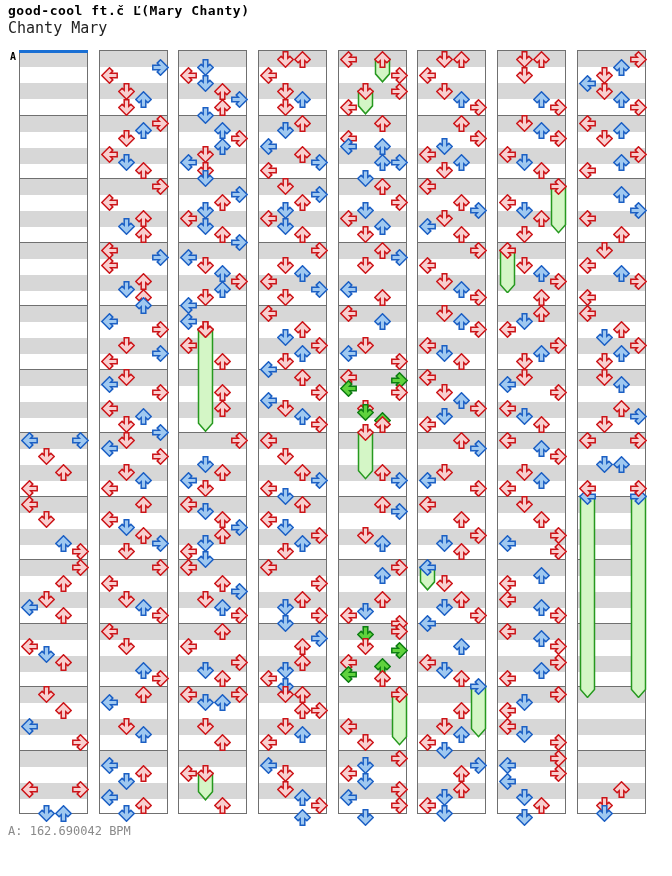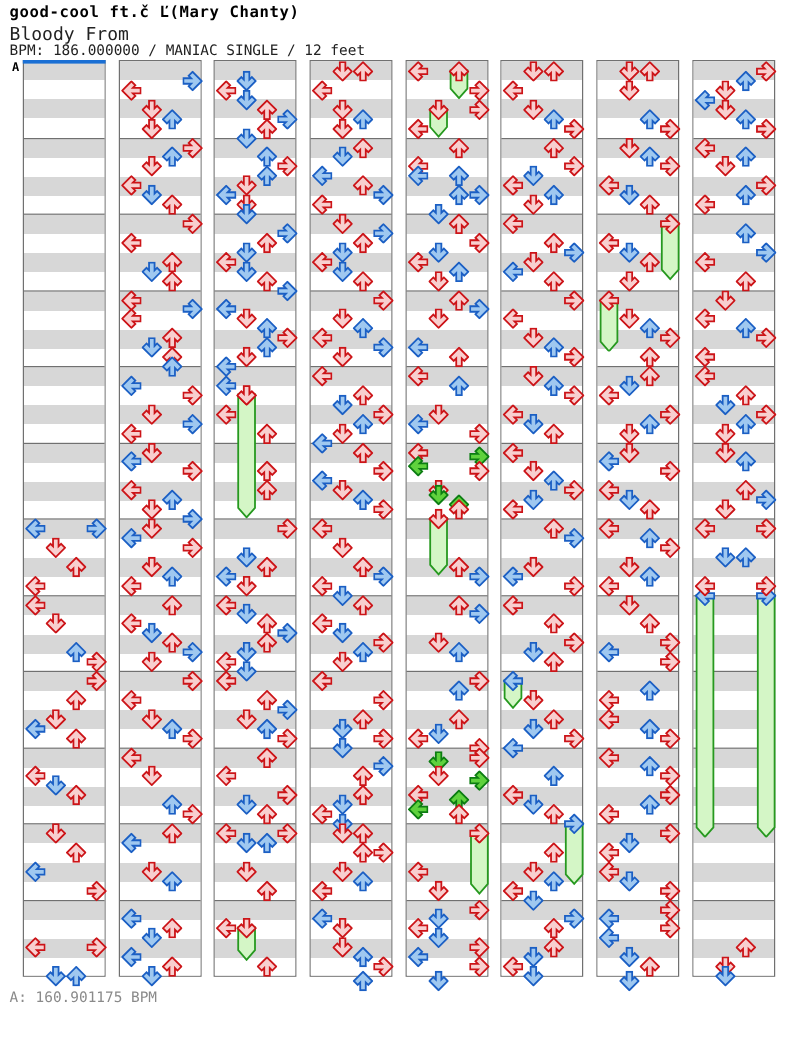--- a/index.html
+++ b/index.html
@@ -17,22 +17,21 @@
   .secline{position:absolute;left:-1px;right:-1px;top:-1px;height:3px;}
   .seclabel{position:absolute;font-size:10px;color:#000;font-weight:bold;}
   .footer1{position:absolute;left:8px;top:824px;font-size:12px;color:#8a8a8a;white-space:pre;}
   .footer2{position:absolute;left:8px;top:841px;font-size:12px;color:#111;white-space:pre;}
 </style>
 </head>
 <body>
 
 <div class="screen">
   <div class="artist">good-cool ft.č Ľ(Mary Chanty)</div>
-  <div class="songtitle">Bloody From</div>
-  <div class="meta">BPM: 186.000000 / MANIAC SINGLE / 12 feet</div>
+  <div class="songtitle">Chanty Mary</div>
   <div class="chart" id="chart">
       <div class="col" style="left: 19px; width: 69px; height: 764px;">
         <div class="measure" style="height: 63.5px; background: linear-gradient(rgb(215, 215, 215) 0px, rgb(215, 215, 215) 15.87px, rgb(255, 255, 255) 15.87px, rgb(255, 255, 255) 31.75px, rgb(215, 215, 215) 31.75px, rgb(215, 215, 215) 47.62px, rgb(255, 255, 255) 47.62px, rgb(255, 255, 255) 63.5px);"></div>
         <div class="measure" style="height: 63.5px; background: linear-gradient(rgb(215, 215, 215) 0px, rgb(215, 215, 215) 15.87px, rgb(255, 255, 255) 15.87px, rgb(255, 255, 255) 31.75px, rgb(215, 215, 215) 31.75px, rgb(215, 215, 215) 47.62px, rgb(255, 255, 255) 47.62px, rgb(255, 255, 255) 63.5px);"></div>
         <div class="measure" style="height: 63.5px; background: linear-gradient(rgb(215, 215, 215) 0px, rgb(215, 215, 215) 15.87px, rgb(255, 255, 255) 15.87px, rgb(255, 255, 255) 31.75px, rgb(215, 215, 215) 31.75px, rgb(215, 215, 215) 47.62px, rgb(255, 255, 255) 47.62px, rgb(255, 255, 255) 63.5px);"></div>
         <div class="measure" style="height: 63.5px; background: linear-gradient(rgb(215, 215, 215) 0px, rgb(215, 215, 215) 15.87px, rgb(255, 255, 255) 15.87px, rgb(255, 255, 255) 31.75px, rgb(215, 215, 215) 31.75px, rgb(215, 215, 215) 47.62px, rgb(255, 255, 255) 47.62px, rgb(255, 255, 255) 63.5px);"></div>
         <div class="measure" style="height: 63.5px; background: linear-gradient(rgb(215, 215, 215) 0px, rgb(215, 215, 215) 15.87px, rgb(255, 255, 255) 15.87px, rgb(255, 255, 255) 31.75px, rgb(215, 215, 215) 31.75px, rgb(215, 215, 215) 47.62px, rgb(255, 255, 255) 47.62px, rgb(255, 255, 255) 63.5px);"></div>
         <div class="measure" style="height: 63.5px; background: linear-gradient(rgb(215, 215, 215) 0px, rgb(215, 215, 215) 15.87px, rgb(255, 255, 255) 15.87px, rgb(255, 255, 255) 31.75px, rgb(215, 215, 215) 31.75px, rgb(215, 215, 215) 47.62px, rgb(255, 255, 255) 47.62px, rgb(255, 255, 255) 63.5px);"></div>
         <div class="measure" style="height: 63.5px; background: linear-gradient(rgb(215, 215, 215) 0px, rgb(215, 215, 215) 15.87px, rgb(255, 255, 255) 15.87px, rgb(255, 255, 255) 31.75px, rgb(215, 215, 215) 31.75px, rgb(215, 215, 215) 47.62px, rgb(255, 255, 255) 47.62px, rgb(255, 255, 255) 63.5px);"></div>
         <div class="measure" style="height: 63.5px; background: linear-gradient(rgb(215, 215, 215) 0px, rgb(215, 215, 215) 15.87px, rgb(255, 255, 255) 15.87px, rgb(255, 255, 255) 31.75px, rgb(215, 215, 215) 31.75px, rgb(215, 215, 215) 47.62px, rgb(255, 255, 255) 47.62px, rgb(255, 255, 255) 63.5px);"></div>
@@ -2581,14 +2580,14 @@
           </svg>
         </div>
         <div class="arrow" style="left: 18px; top: 754.062px;">
           <svg viewBox="0 0 17 17" width="17" height="17" style="transform: rotate(180deg); display: block;">
             <path d="M8.5 0.8 L16.2 8.5 L12.9 11.8 L10.8 9.7 L10.8 16.2 L6.2 16.2 L6.2 9.7 L4.1 11.8 L0.8 8.5 Z" fill="#9fc8f0" stroke="#1b5fc4" stroke-width="1.5" stroke-linejoin="miter"></path>
           </svg>
         </div>
       </div>
       <div class="seclabel" style="left: 10px; top: 1px;">A</div>
     </div>
-  <div class="footer1">A: 160.901175 BPM</div>
+  <div class="footer1">A: 162.690042 BPM</div>
 </div>
 
 </body></html>

